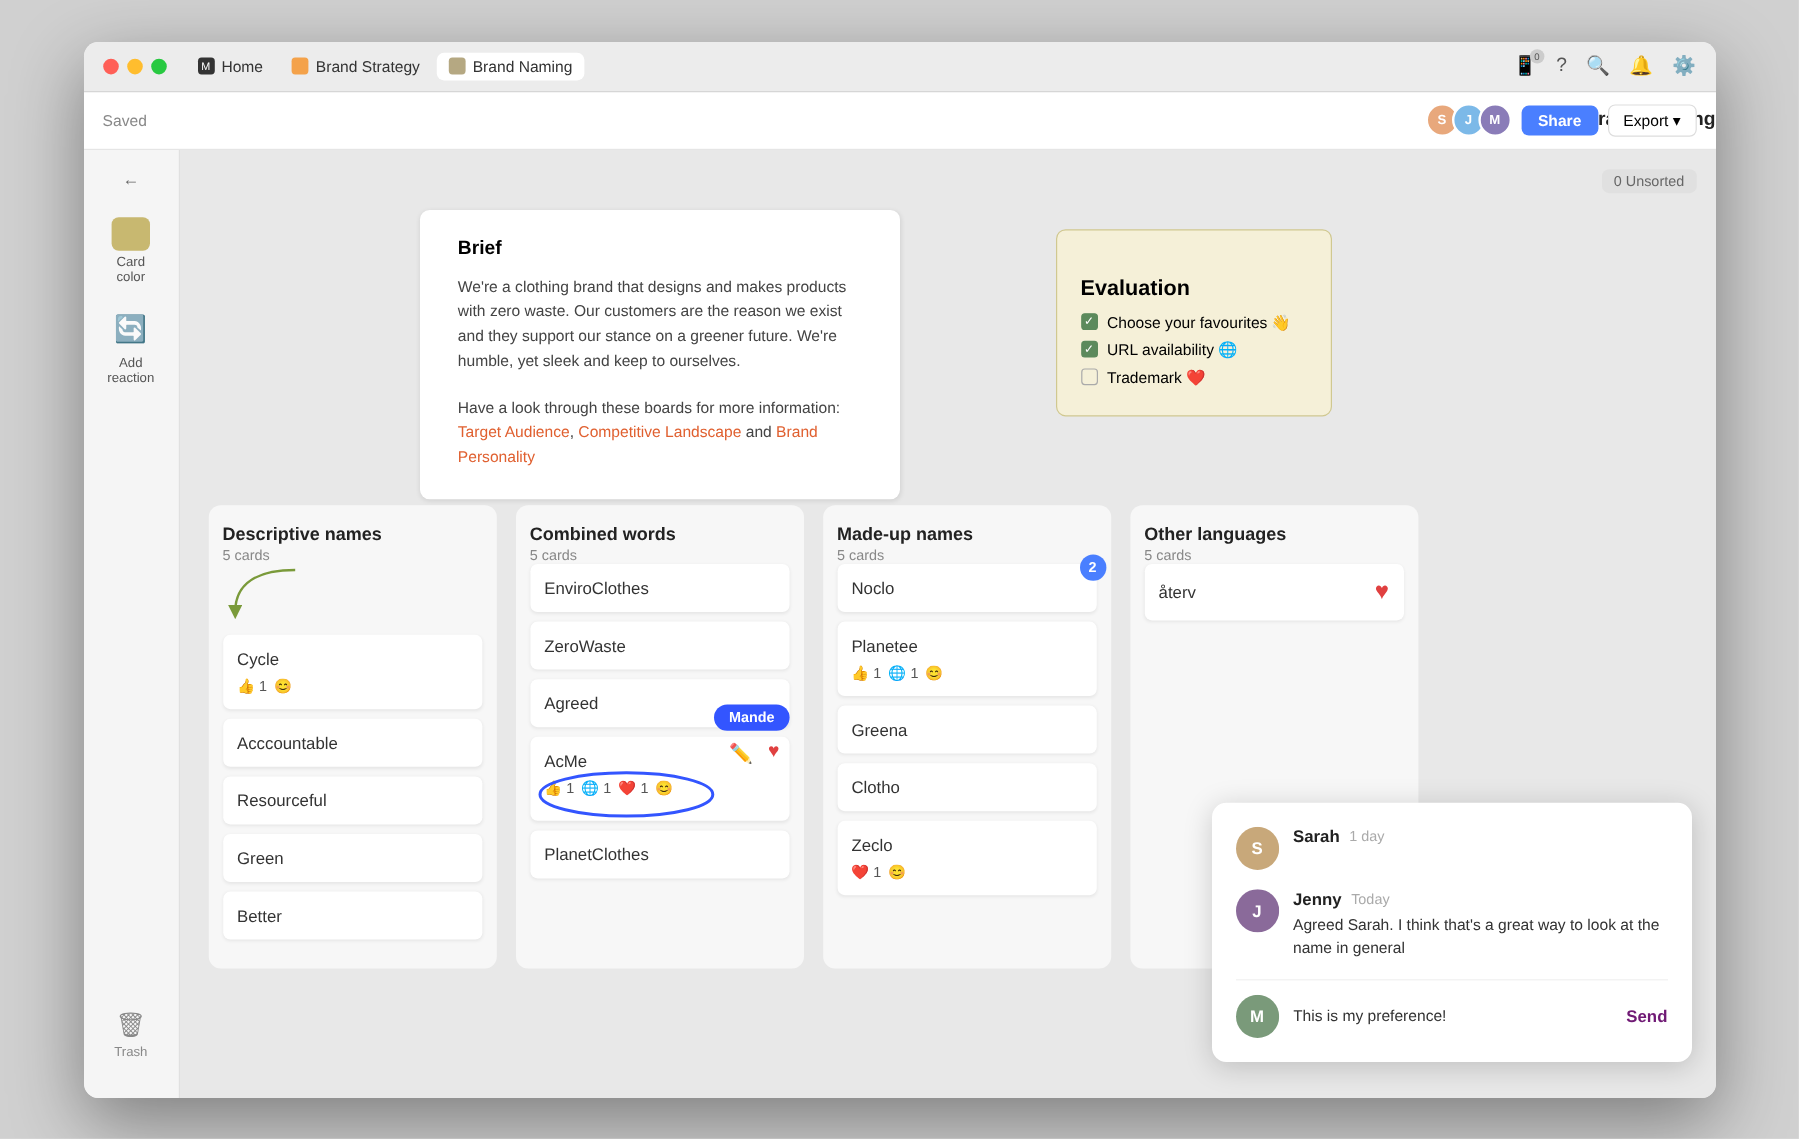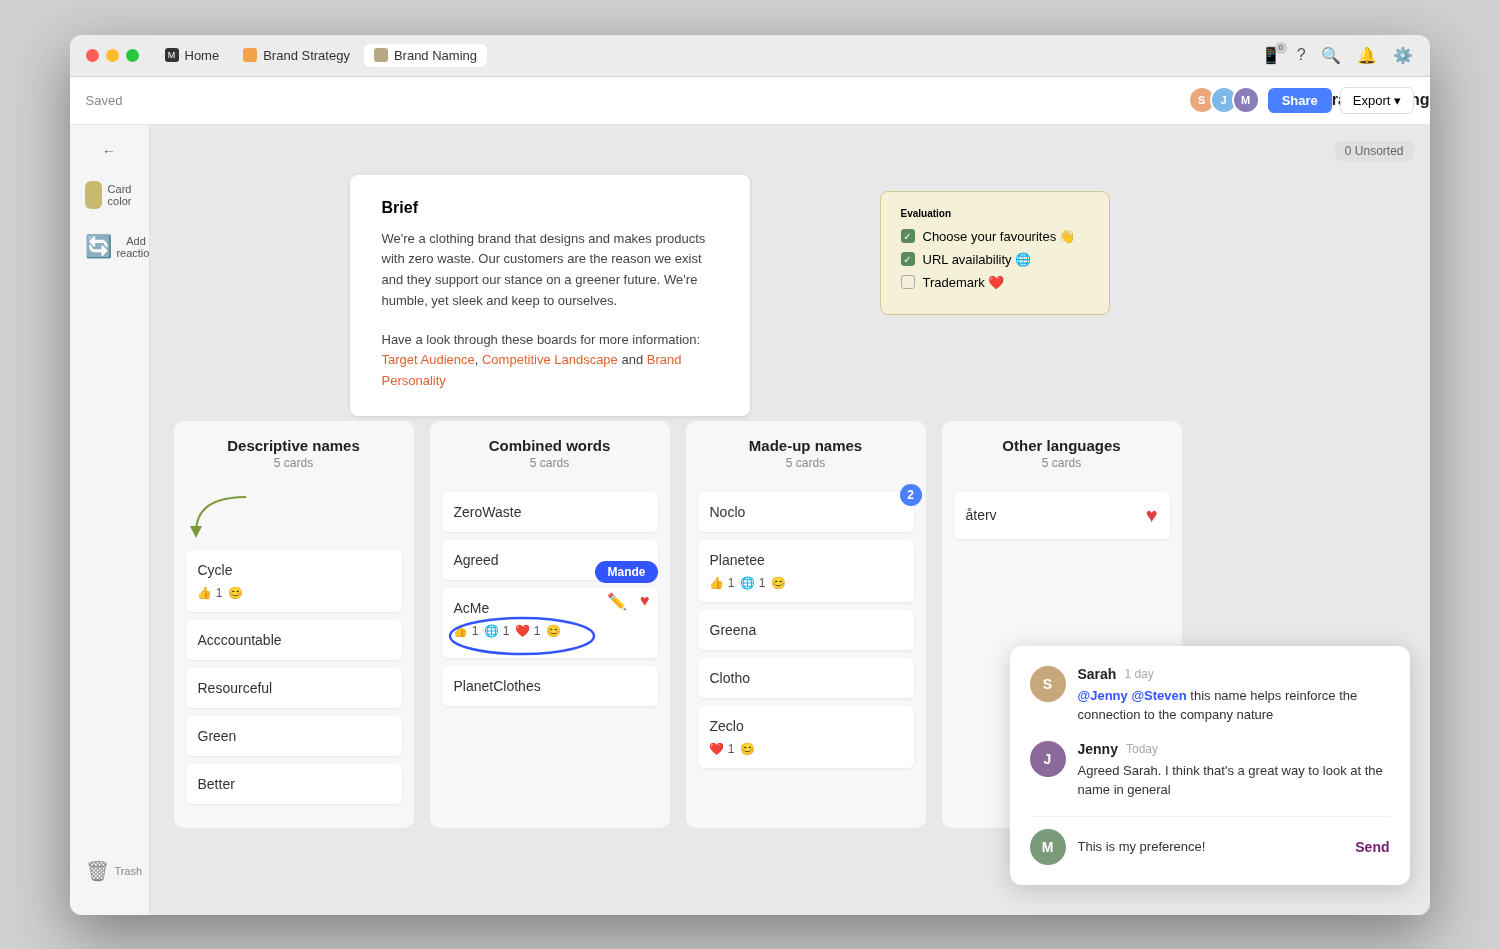--- a/index.html
+++ b/index.html
@@ -168,21 +168,21 @@
     }
     .sidebar-back {
       font-size: 14px;
       color: #666;
       cursor: pointer;
       padding: 4px 8px;
       margin-bottom: 8px;
     }
     .sidebar-item {
       display: flex;
-      flex-direction: row;
+      flex-direction: column;
       align-items: center;
       gap: 4px;
       padding: 8px;
       cursor: pointer;
       border-radius: 8px;
       width: 64px;
     }
     .sidebar-item-icon {
       width: 36px;
       height: 36px;
@@ -243,21 +243,21 @@
     .evaluation-card {
       position: absolute;
       top: 16px;
       right: 220px;
       background: #f5f0d8;
       border: 1px solid #d0c890;
       border-radius: 8px;
       padding: 16px 20px;
       width: 230px;
     }
-    .evaluation-card h3 { font-size: 10px; font-weight: 700; margin-bottom: 10px; }
+    .evaluation-card h3 { font-size: 18px; font-weight: 700; margin-bottom: 10px; margin-top: 22px; }
     .eval-item {
       display: flex;
       align-items: center;
       gap: 8px;
       margin-bottom: 8px;
       font-size: 13px;
     }
     .eval-check {
       width: 14px;
       height: 14px;
@@ -278,21 +278,21 @@
       padding: 0 8px;
     }
 
     .board-column {
       background: #f7f7f7;
       border-radius: 10px;
       padding: 16px 12px;
       width: 240px;
       flex-shrink: 0;
     }
-    .board-column-header { text-align: center; margin-bottom: 22px; }
+    .board-column-header { margin-bottom: 0; }
     .board-column-title { font-size: 15px; font-weight: 700; color: #222; }
     .board-column-count { font-size: 12px; color: #888; margin-top: 2px; }
 
     .board-card {
       background: white;
       border-radius: 6px;
       padding: 12px;
       margin-bottom: 8px;
       font-size: 13px;
       color: #333;
@@ -558,20 +558,23 @@
             <div class="card-name">Better</div>
           </div>
         </div>
 
         <div class="board-column">
           <div class="board-column-header">
             <div class="board-column-title">Combined words</div>
             <div class="board-column-count">5 cards</div>
           </div>
           <div class="board-card">
+            <div class="card-name">EnviroClothes</div>
+          </div>
+          <div class="board-card">
             <div class="card-name">ZeroWaste</div>
           </div>
           <div class="board-card">
             <div class="card-name">Agreed</div>
           </div>
           <div class="board-card" style="position:relative; padding-bottom:20px;">
 
             <div style="position:absolute; top:-24px; right:0;">
               <span style="background:#3355ff; color:white; font-size:12px; font-weight:700; padding:4px 12px; border-radius:16px;">Mande</span>
             </div>
@@ -646,23 +649,20 @@
       <div class="comment-panel">
         <div class="comment-item">
           <div class="comment-avatar">
             <div class="comment-avatar-img sarah">S</div>
           </div>
           <div class="comment-body">
             <div class="comment-header">
               <span class="comment-author">Sarah</span>
               <span class="comment-time">1 day</span>
             </div>
-            <div class="comment-text">
-              <span class="mention">@Jenny</span> <span class="mention">@Steven</span> this name helps reinforce the connection to the company nature
-            </div>
           </div>
         </div>
 
         <div class="comment-item">
           <div class="comment-avatar">
             <div class="comment-avatar-img jenny">J</div>
           </div>
           <div class="comment-body">
             <div class="comment-header">
               <span class="comment-author">Jenny</span>

